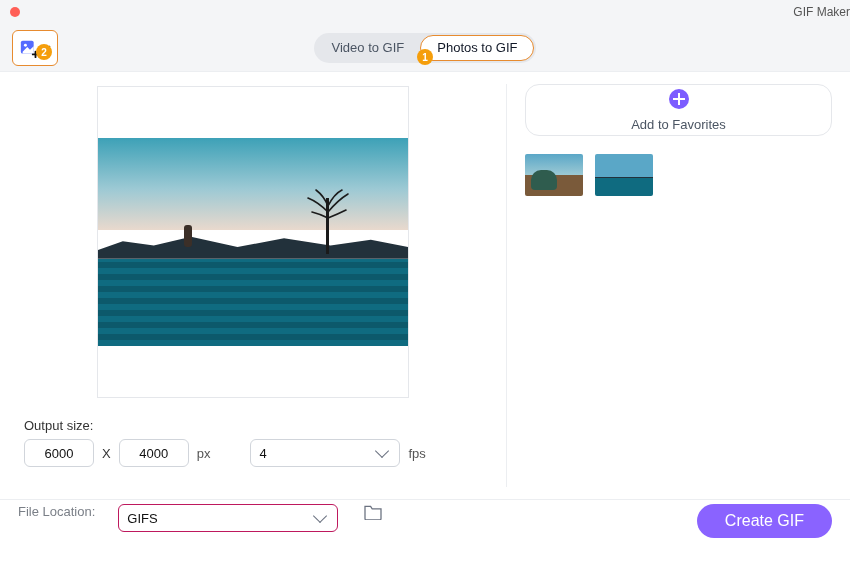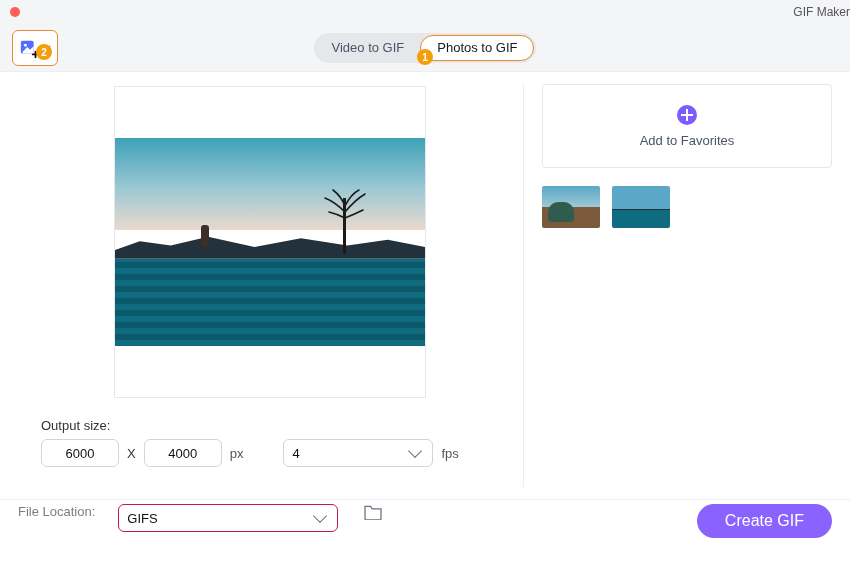--- a/index.html
+++ b/index.html
@@ -69,21 +69,21 @@
     background:#fff; color:#111827;
     border:1.5px solid #e78b2f;
   }
 
   
   .content{
     display:flex; height:calc(561px - 24px - 48px - 62px);
   }
   .left-pane{
     width:506px; padding:14px 24px 0 24px;
-    display:flex; flex-direction:column;margin-left:17px;
+    display:flex; flex-direction:column;
   }
   .divider{ width:1px; background:#eceef1; margin:12px 0; height:calc(100% - 24px);}
   .right-pane{
     flex:1; padding:12px 18px 0 18px;
     display:flex; flex-direction:column; gap:18px;
   }
 
   
   .preview-frame{
     width:312px; height:312px;
@@ -110,37 +110,37 @@
   .tree svg{position:absolute; inset:0;}
 
   
   .controls-row{
     display:flex; gap:40px; margin-top:20px; align-items:flex-end;
   }
   .ctl-group{ display:flex; flex-direction:column; gap:6px; }
   .ctl-label{ font-size:13px; color:#333; }
   .size-inputs{display:flex; align-items:center; gap:8px;}
   .num-input{
-    width:78px; height:28px; border:1px solid #d1d5db; border-radius:6px;
+    width:70px; height:28px; border:1px solid #d1d5db; border-radius:6px;
     text-align:center; font-size:13px; color:#111;
   }
   .x-sep{ font-size:13px; color:#333; }
   .unit{ font-size:13px; color:#555; }
   .select{
     width:150px; height:28px; border:1px solid #d1d5db; border-radius:6px;
     background:#fff; padding:0 8px; font-size:13px; color:#111;
     display:flex; align-items:center; justify-content:space-between;
     cursor:pointer;
   }
   .chev{width:10px;height:10px;transform:rotate(45deg);border-right:1.5px solid #6b7280;border-bottom:1.5px solid #6b7280;margin-right:4px;margin-top:-4px;}
 
   
   .add-fav{
-    border:1px solid #e5e7eb; border-radius:4px;
-    height:84px; display:flex; flex-direction:column;
+    border:1px solid #e5e7eb; border-radius:14px;
+    height:52px; display:flex; flex-direction:column;
     align-items:center; justify-content:center; gap:8px;
     cursor:pointer; color:#4b5563;
   }
   .plus-badge{width:20px;height:20px;border-radius:50%;background:#7c5cff;position:relative}
   .plus-badge::before,.plus-badge::after{content:"";position:absolute;background:#fff}
   .plus-badge::before{left:9px;top:4px;width:2px;height:12px}
   .plus-badge::after{top:9px;left:4px;height:2px;width:12px}
 
   .thumbs{display:flex;gap:12px}
   .thumb{width:58px;height:42px;border-radius:2px;overflow:hidden;position:relative;cursor:pointer}

